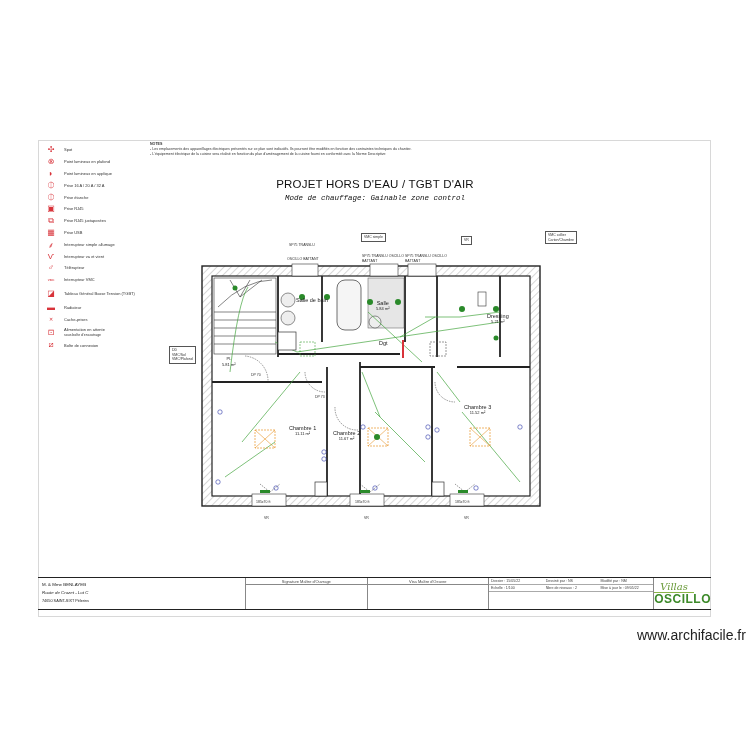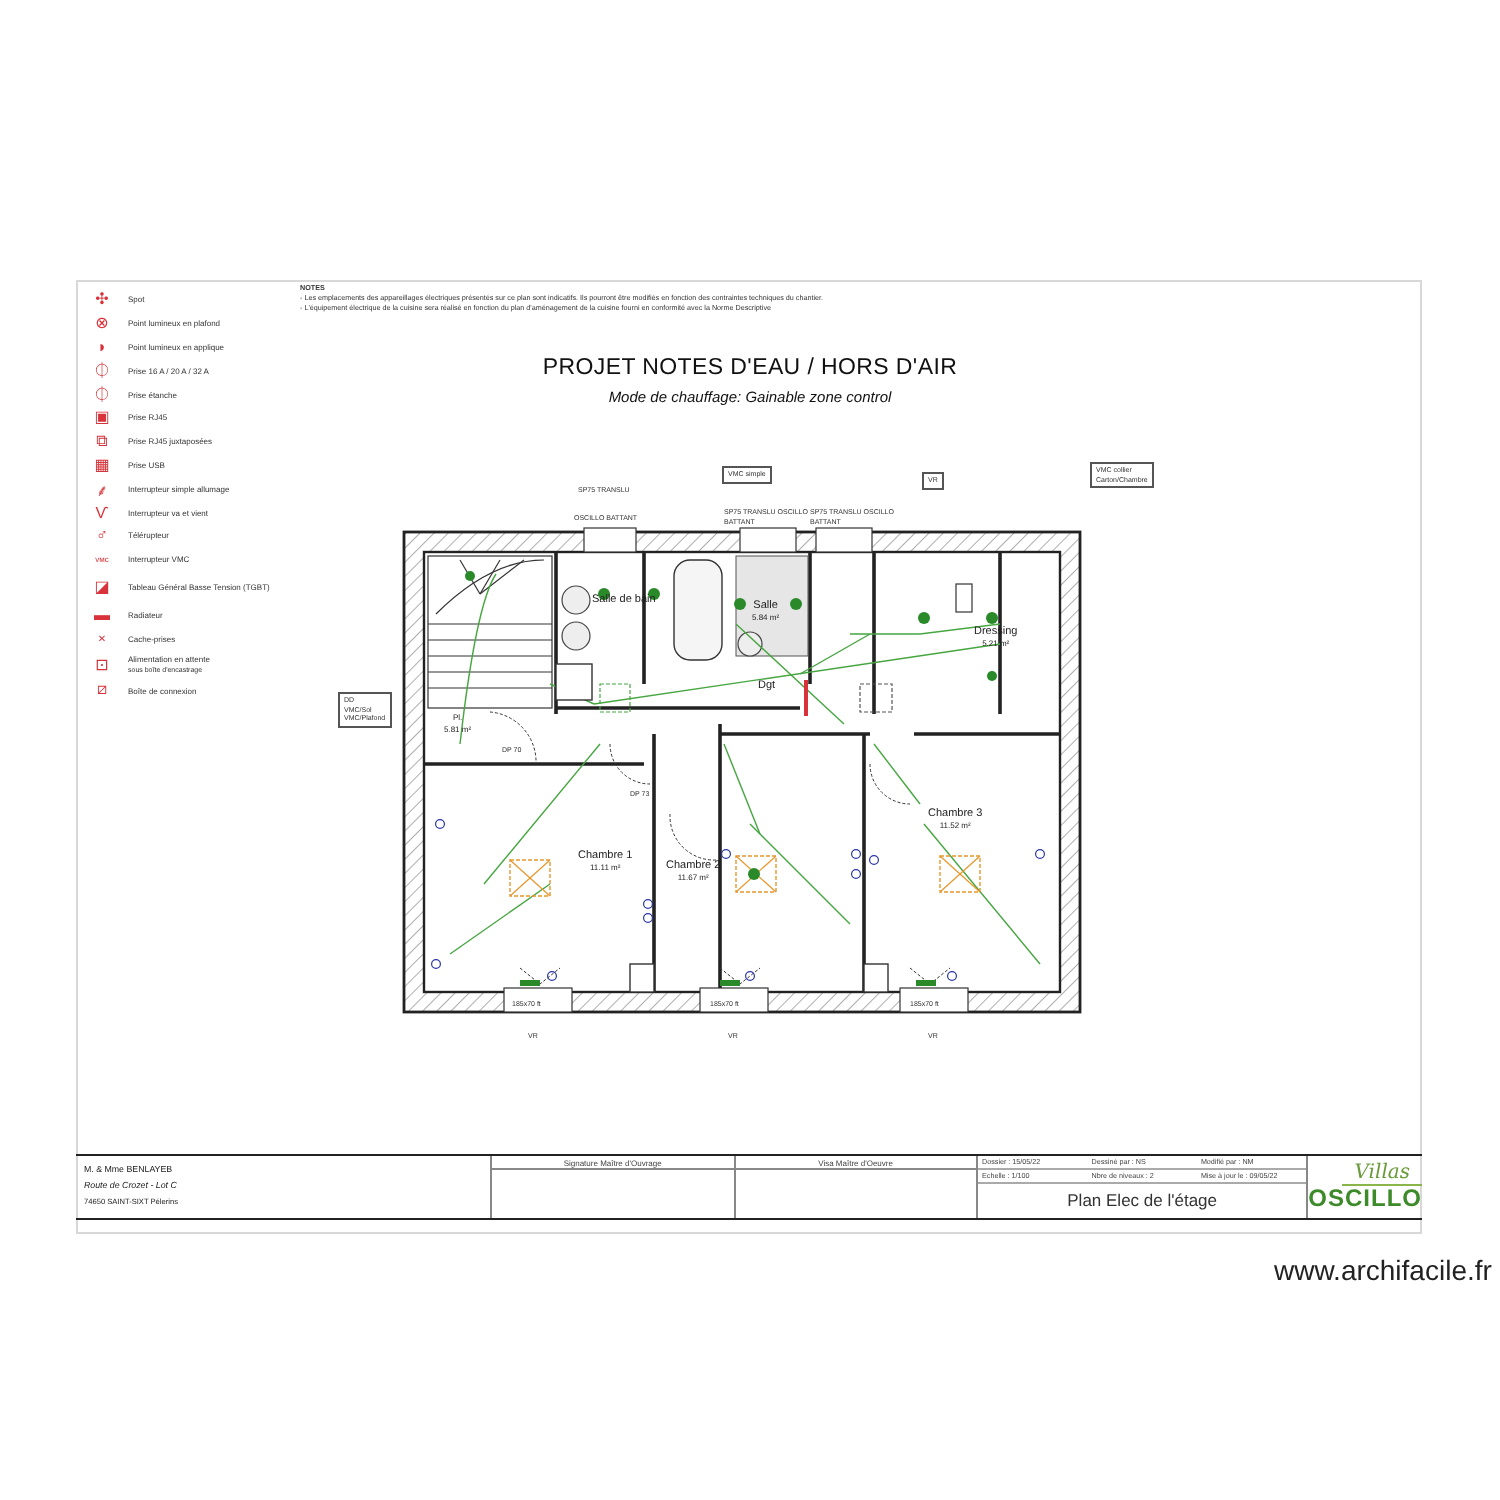--- a/index.html
+++ b/index.html
@@ -5,37 +5,37 @@
   * { margin:0; padding:0; box-sizing:border-box; }
   html, body { width:750px; height:750px; background:#ffffff; overflow:hidden; }
   body { position:relative; font-family:"Liberation Sans", sans-serif; color:#222; }
   .sheet { position:absolute; left:38px; top:140px; width:673px; height:477px; border:1px solid #d8d8d8; background:#fff; }
   .legend { position:absolute; left:44px; top:144px; width:110px; }
   .legend-item { display:flex; align-items:center; height:11.8px; font-size:4px; color:#333; white-space:nowrap; }
   .legend-item .ico { width:14px; height:10px; display:inline-flex; align-items:center; justify-content:center; color:#d8333a; font-size:8px; margin-right:6px; }
   .notes { position:absolute; left:150px; top:142px; width:350px; font-size:3.6px; color:#333; line-height:5px; }
   .notes .nt { font-weight:bold; }
   .title { position:absolute; left:250px; top:178px; width:250px; text-align:center; font-size:11.5px; color:#111; letter-spacing:0.2px; }
-  .subtitle { position:absolute; left:250px; top:194px; width:250px; text-align:center; font-size:7.5px; font-style:italic; color:#111; }
+  .subtitle { position:absolute; left:250px; top:194px; width:250px; text-align:center; font-size:7.5px; font-style:italic; color:#111;font-family:Liberation Mono, monospace; }
   .plan { position:absolute; left:200px; top:262px; width:345px; height:245px; }
   .annot { position:absolute; font-size:3.5px; color:#333; white-space:nowrap; }
   .annot.box { border:0.6px solid #555; padding:1px 2px; background:#fff; line-height:4.5px; }
   .room-label { position:absolute; font-size:5.5px; color:#222; text-align:center; line-height:6px; }
   .room-label small { display:block; font-size:4px; }
   .tb { position:absolute; left:38px; top:577px; width:673px; height:33px; border-top:1px solid #222; border-bottom:1px solid #222; display:flex; }
   .tb-cell { border-right:1px solid #888; position:relative; }
   .tb-client { width:214px; padding:3px 4px; font-size:4.4px; line-height:8px; color:#222; }
   .tb-sig { width:125px; }
   .tb-sig .hd, .tb-vis .hd { font-size:4px; text-align:center; border-bottom:1px solid #888; height:7px; line-height:7px; color:#444; }
   .tb-vis { width:125px; }
   .tb-info { width:133px; }
   .tb-info .row { display:flex; height:7px; border-bottom:1px solid #aaa; font-size:3.6px; line-height:7px; color:#444; }
   .tb-info .row span { flex:1; padding-left:2px; white-space:nowrap; overflow:hidden; }
   .tb-info .plan-name { font-size:8.5px; text-align:center; line-height:17px; color:#333; }
-  .tb-logo { flex:1; border-right:none; display:flex; flex-direction:column; align-items:flex-end; justify-content:center; }
+  .tb-logo { flex:1; border-right:none; display:flex; flex-direction:column; align-items:flex-start; justify-content:center; }
   .logo-villas { font-family:"DejaVu Serif", serif; font-style:italic; font-size:10px; color:#6a9a3a; border-bottom:1px solid #8ab54a; line-height:10px; padding:0 6px; }
   .logo-prisme { font-family:"Liberation Sans", sans-serif; font-weight:bold; font-size:12px; color:#3d8a2a; letter-spacing:0.5px; line-height:13px; }
   .watermark { position:absolute; left:637px; top:627px; font-size:14px; color:#222; }
 </style>
 </head>
 <body>
 
 <div class="sheet"></div>
 
 <div class="legend">
@@ -108,21 +108,21 @@
       <span>Boîte de connexion</span>
     </div>
 </div>
 
 <div class="notes">
   <div class="nt">NOTES</div>
   <div>- Les emplacements des appareillages électriques présentés sur ce plan sont indicatifs. Ils pourront être modifiés en fonction des contraintes techniques du chantier.</div>
   <div>- L'équipement électrique de la cuisine sera réalisé en fonction du plan d'aménagement de la cuisine fourni en conformité avec la Norme Descriptive</div>
 </div>
 
-<div class="title">PROJET NOTES D'EAU / HORS D'AIR</div>
+<div class="title">PROJET HORS D'EAU / TGBT D'AIR</div>
 <div class="subtitle">Mode de chauffage: Gainable zone control</div>
 
 <div class="annot" style="left:289px;top:243px;">SP75 TRANSLU</div>
 <div class="annot" style="left:287px;top:257px;">OSCILLO BATTANT</div>
 <div class="annot" style="left:362px;top:254px;width:48px;white-space:normal;line-height:4.5px">SP75 TRANSLU OSCILLO BATTANT</div>
 <div class="annot" style="left:405px;top:254px;width:48px;white-space:normal;line-height:4.5px">SP75 TRANSLU OSCILLO BATTANT</div>
 <div class="annot box" style="left:361px;top:233px;">VMC simple</div>
 <div class="annot box" style="left:461px;top:236px;">VR</div>
 <div class="annot box" style="left:545px;top:231px;white-space:pre-line">VMC collier
 Carton/Chambre</div>
@@ -296,21 +296,20 @@
     <div class="row">
         <span>Dossier : 15/05/22</span>
         <span>Dessiné par : NS</span>
         <span>Modifié par : NM</span>
       </div>
     <div class="row">
         <span>Echelle : 1/100</span>
         <span>Nbre de niveaux : 2</span>
         <span>Mise à jour le : 09/05/22</span>
       </div>
-    <div class="plan-name">Plan Elec de l'étage</div>
   </div>
   <div class="tb-cell tb-logo">
     <div class="logo-villas">Villas</div>
     <div class="logo-prisme">OSCILLO</div>
   </div>
 </div>
 
 <div class="watermark">www.archifacile.fr</div>
 
 </body></html>

